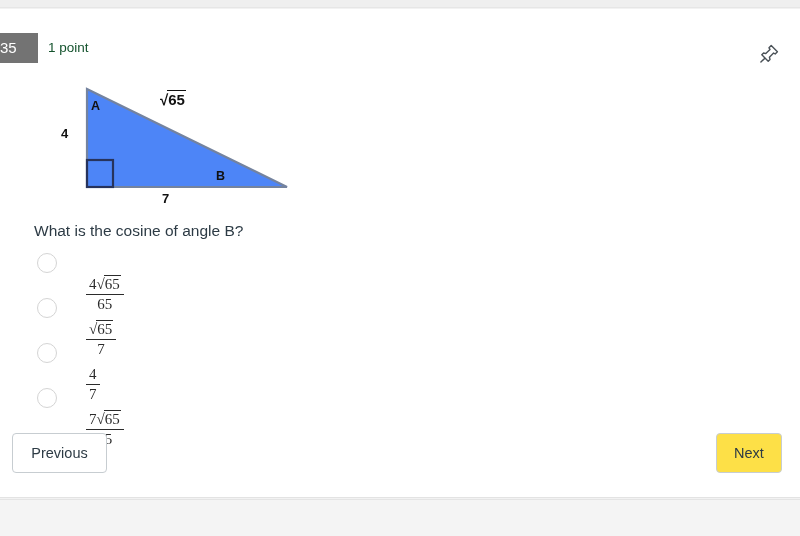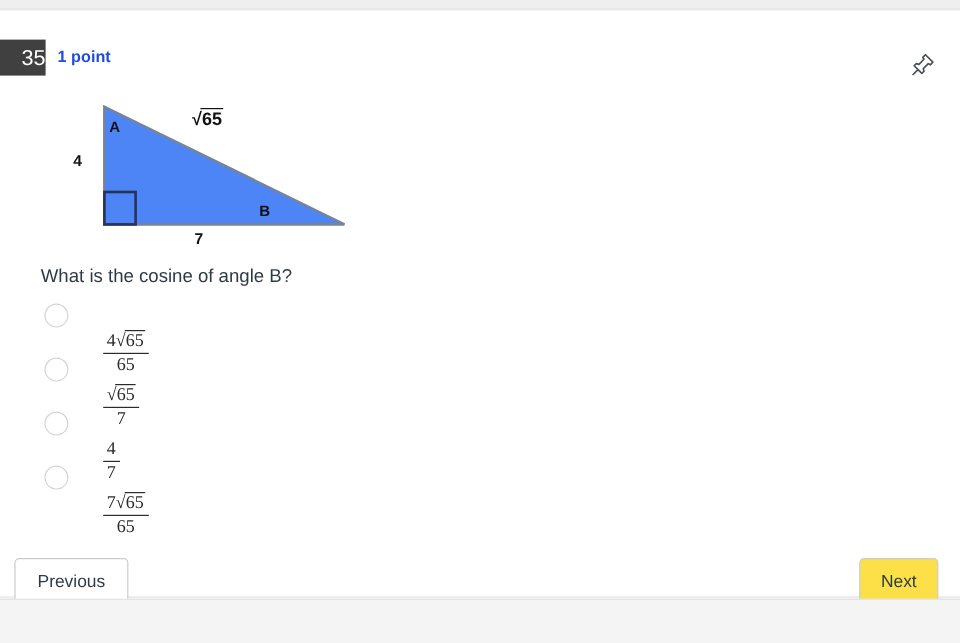--- a/index.html
+++ b/index.html
@@ -58,36 +58,35 @@
     top: 24px;
     width: 800px;
     height: 40px;
   }
   #q-number {
     position: absolute;
     left: 0;
     top: 0;
     width: 38px;
     height: 30px;
-    background: #404040;
+    background: #737373;
     color: #ffffff;
-    font-size: 18px;
+    font-size: 15px;
     line-height: 30px;
-    text-align: right;
+    text-align: left;
     font-family: "Liberation Sans", sans-serif;
   }
   #q-points {
     position: absolute;
     left: 48px;
     top: 0;
     height: 30px;
     line-height: 30px;
-    color: #1d4ed8;
+    color: #14532d;
     font-size: 13.5px;
-    font-weight: bold;
   }
   #pin-icon {
     position: absolute;
     left: 758px;
     top: 34px;
     width: 22px;
     height: 22px;
     color: #4a5157;
   }
   #pin-icon svg { display: block; }
@@ -195,21 +194,21 @@
   .sqrt > .under {
     border-top: 1px solid #2b2b2b;
     padding: 0 1px;
     margin-left: -1px;
   }
 
   
   #nav-buttons {
     position: absolute;
     left: 0;
-    top: 456px;
+    top: 424px;
     width: 663px;
     height: 40px;
   }
   .nav-btn {
     position: absolute;
     height: 40px;
     border: 1px solid #c7cdd1;
     border-radius: 4px;
     font-size: 14.5px;
     color: #2d3b45;

